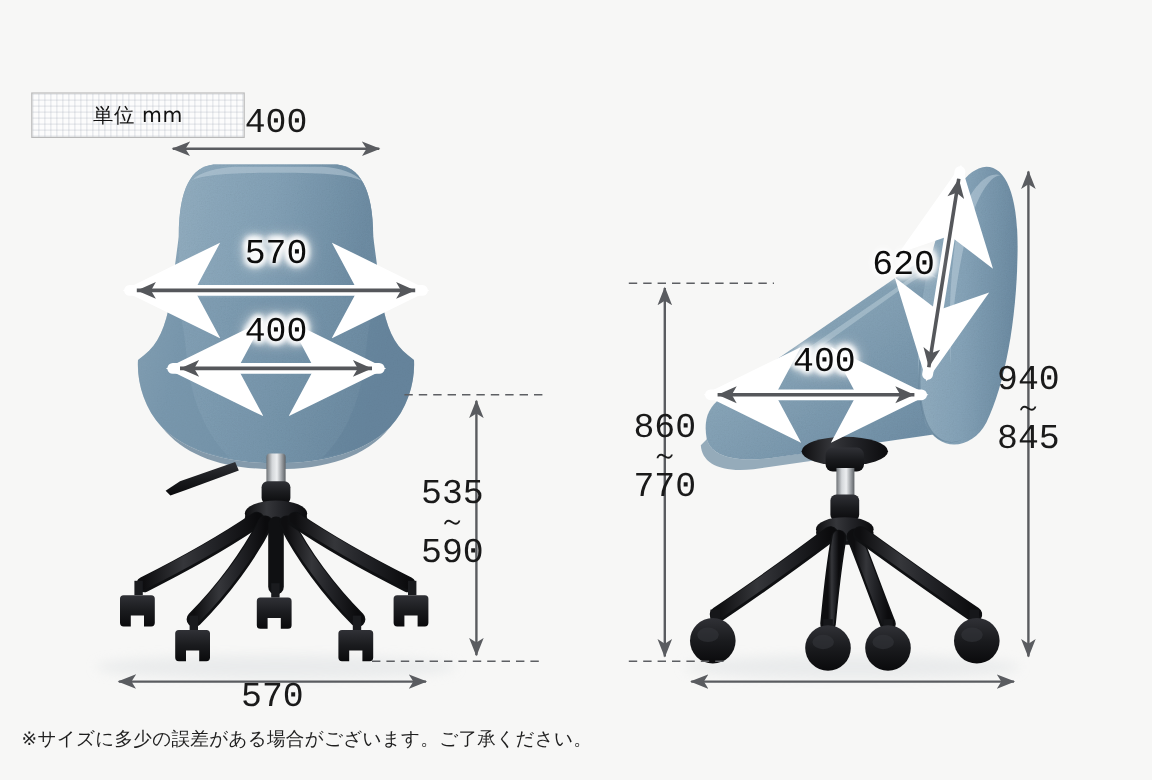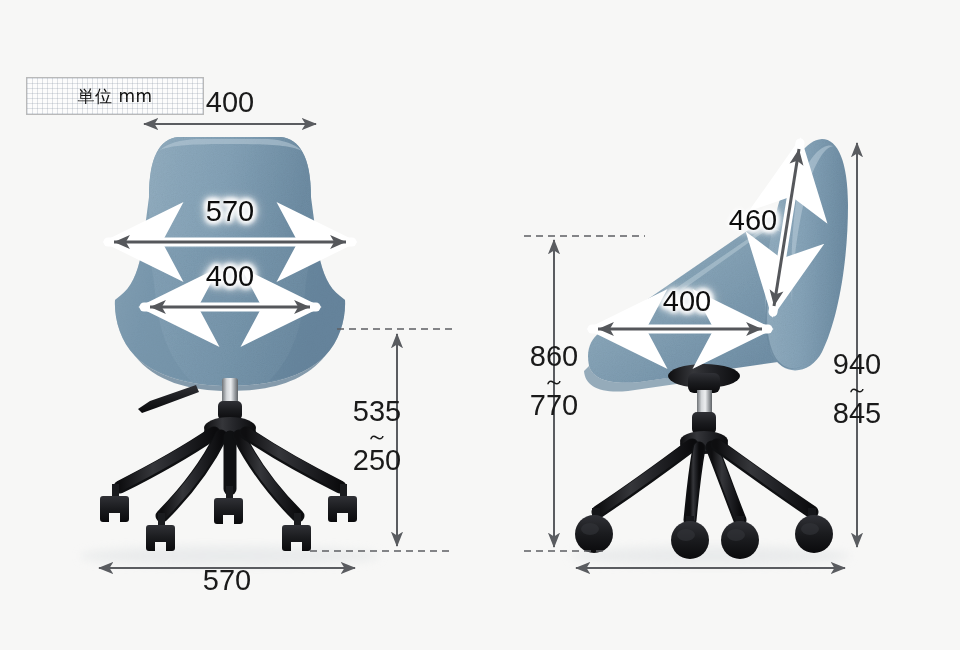--- a/index.html
+++ b/index.html
@@ -37,21 +37,21 @@
     font-family:"DejaVu Sans","Liberation Sans",sans-serif;
     white-space:nowrap;
   }
 
   
   svg.layer{position:absolute;left:0;top:0;width:960px;height:650px;}
 
   
   .dim{
     position:absolute;
-    font-family:Liberation Sans, sans-serif;
+    font-family:Liberation Mono, monospace;
     color:#1a1a1a;
     white-space:nowrap;
     line-height:1.0;
     text-align:center;
   }
   .dim.dark{font-size:29px;font-weight:400;}
   .dim.glow{
     font-size:29px;font-weight:400;color:#0d0d0d;
     text-shadow:
       0 0 5px #fff,0 0 5px #fff,0 0 5px #fff,0 0 9px #fff,
@@ -355,36 +355,37 @@
 
   <div class="dim dark" style="left:185px;top:88px;width:90px;">400</div>
 
   <div class="dim glow" style="left:185px;top:197px;width:90px;">570</div>
 
   <div class="dim glow" style="left:185px;top:262px;width:90px;">400</div>
 
   <div class="dim stack" style="left:332px;top:398px;width:90px;">
     <span class="ln">535</span>
     <span class="tilde">～</span>
-    <span class="ln">250</span>
+    <span class="ln">590</span>
   </div>
 
   <div class="dim dark" style="left:182px;top:566px;width:90px;">570</div>
 
-  <div class="dim glow" style="left:708px;top:206px;width:90px;">460</div>
+  <div class="dim glow" style="left:708px;top:206px;width:90px;">620</div>
 
   <div class="dim glow" style="left:642px;top:287px;width:90px;">400</div>
 
   <div class="dim stack" style="left:509px;top:343px;width:90px;">
     <span class="ln">860</span>
     <span class="tilde">～</span>
     <span class="ln">770</span>
   </div>
 
-  <div class="dim stack" style="left:812px;top:303px;width:90px;margin-top:48px;">
+  <div class="dim stack" style="left:812px;top:303px;width:90px;">
     <span class="ln">940</span>
     <span class="tilde">～</span>
     <span class="ln">845</span>
   </div>
 
 
+  <div class="note">※サイズに多少の誤差がある場合がございます。ご了承ください。</div>
 
 </div>
 
 </body></html>

